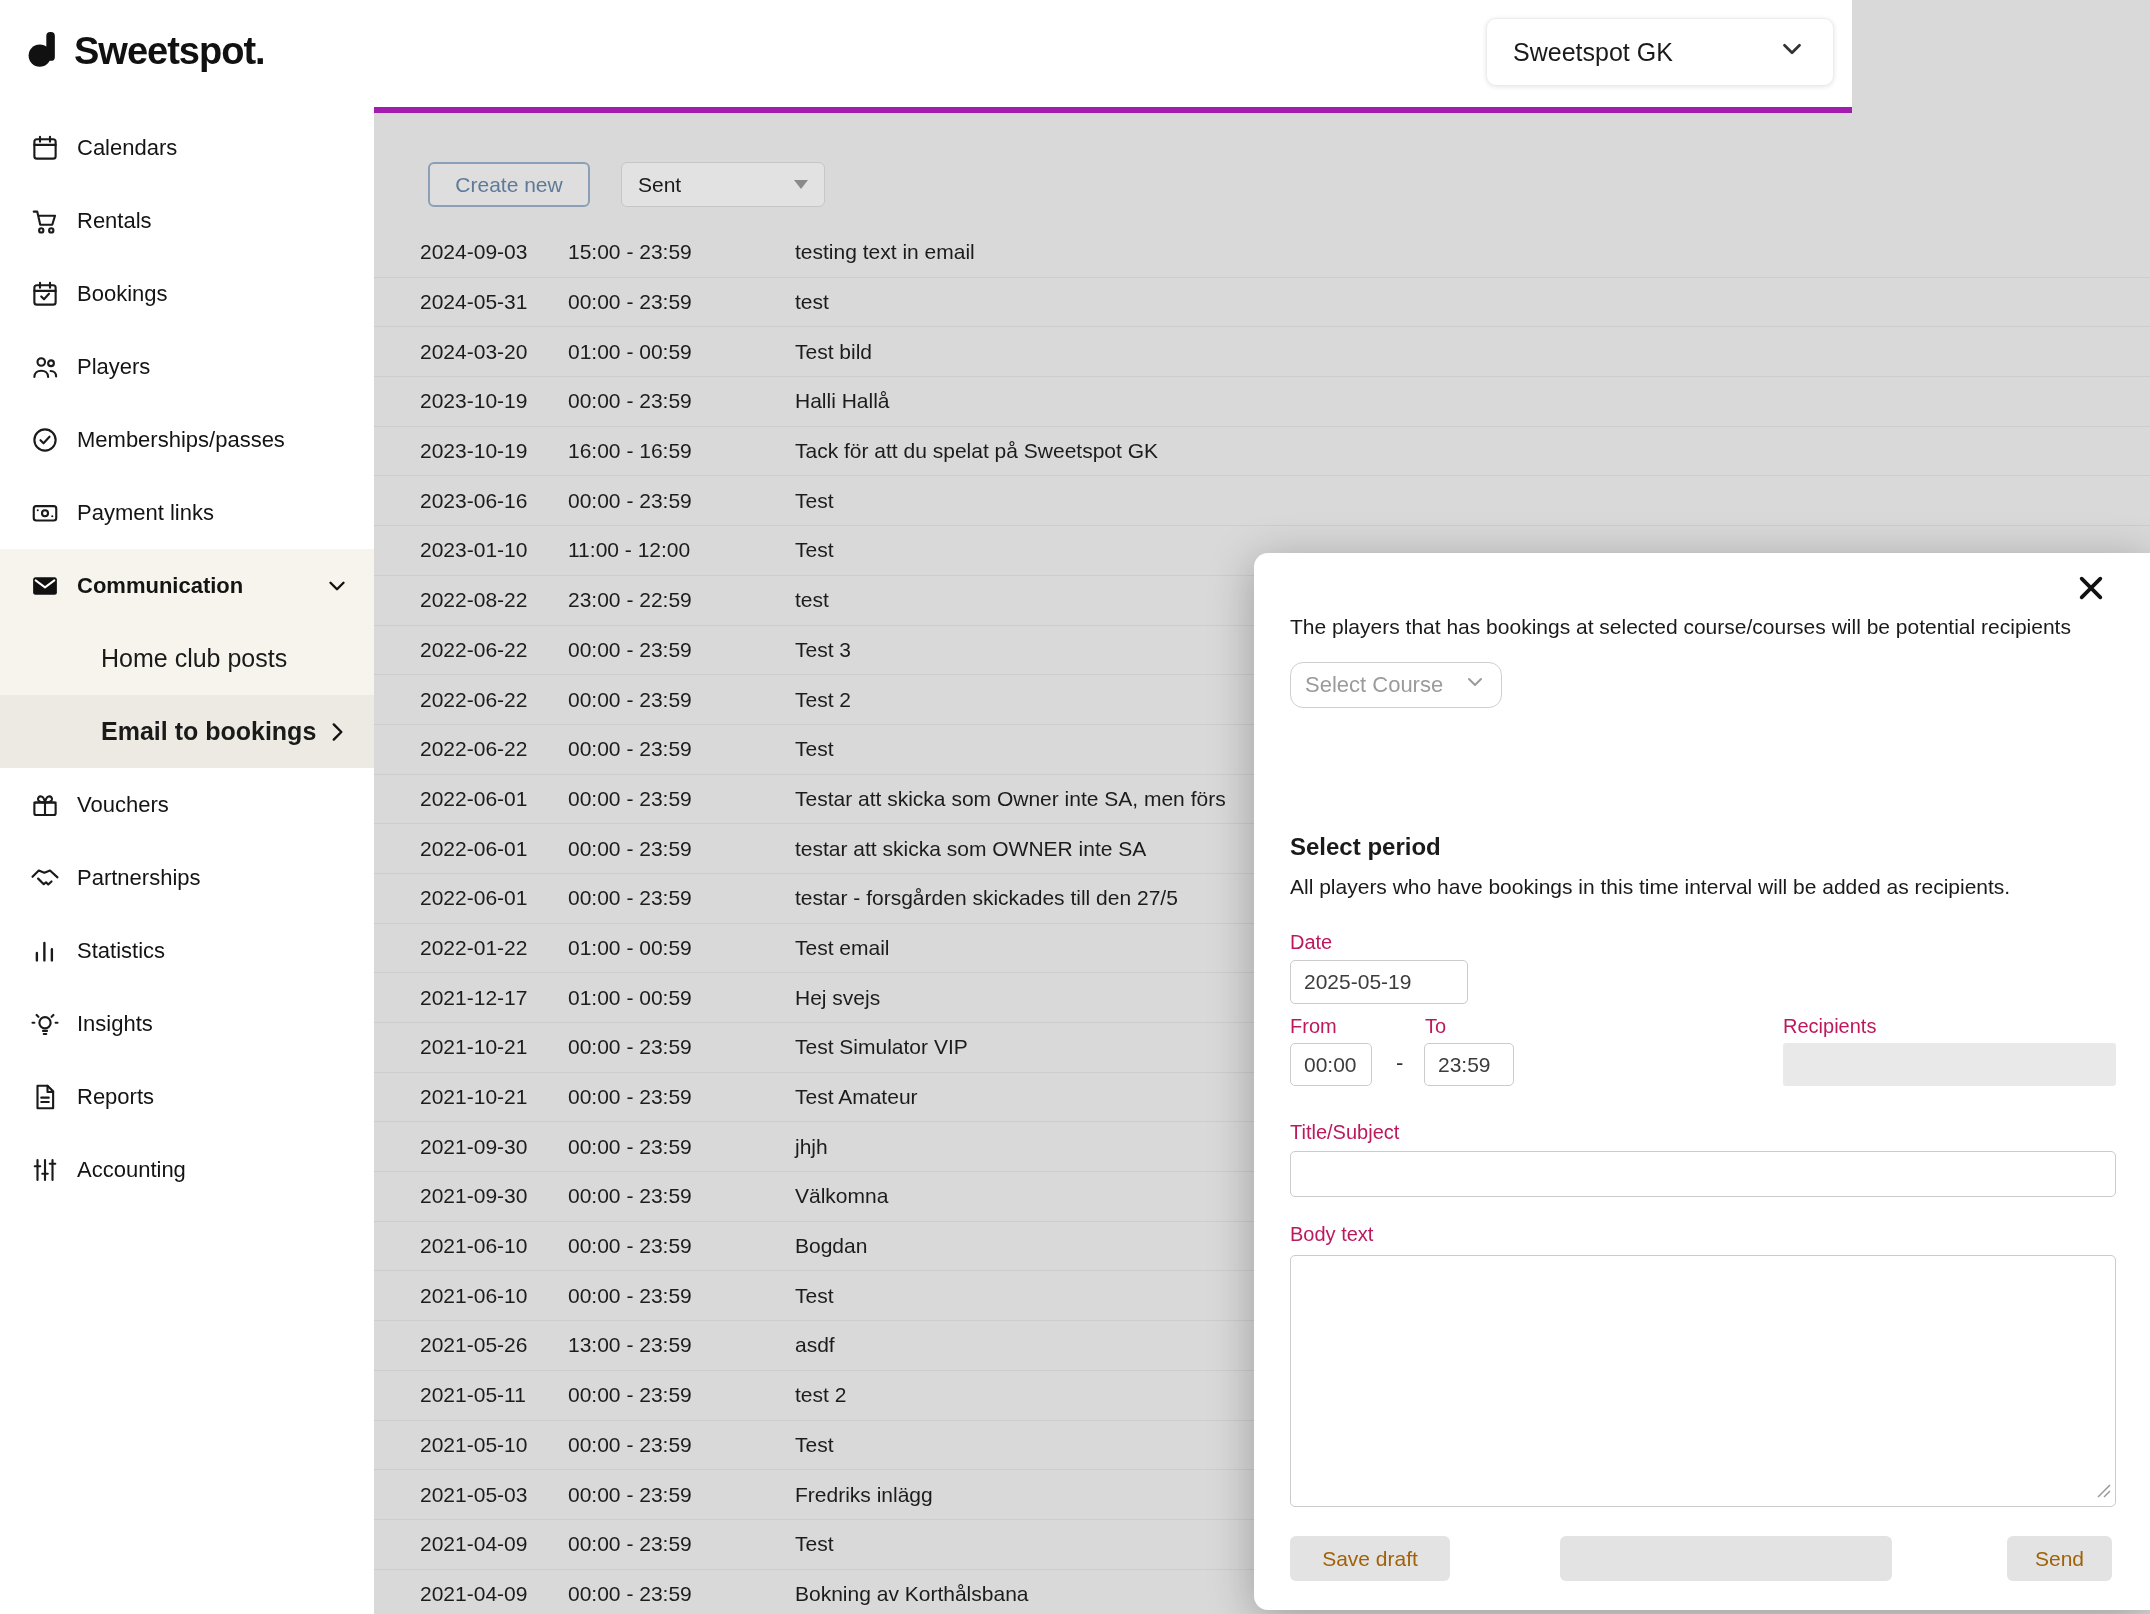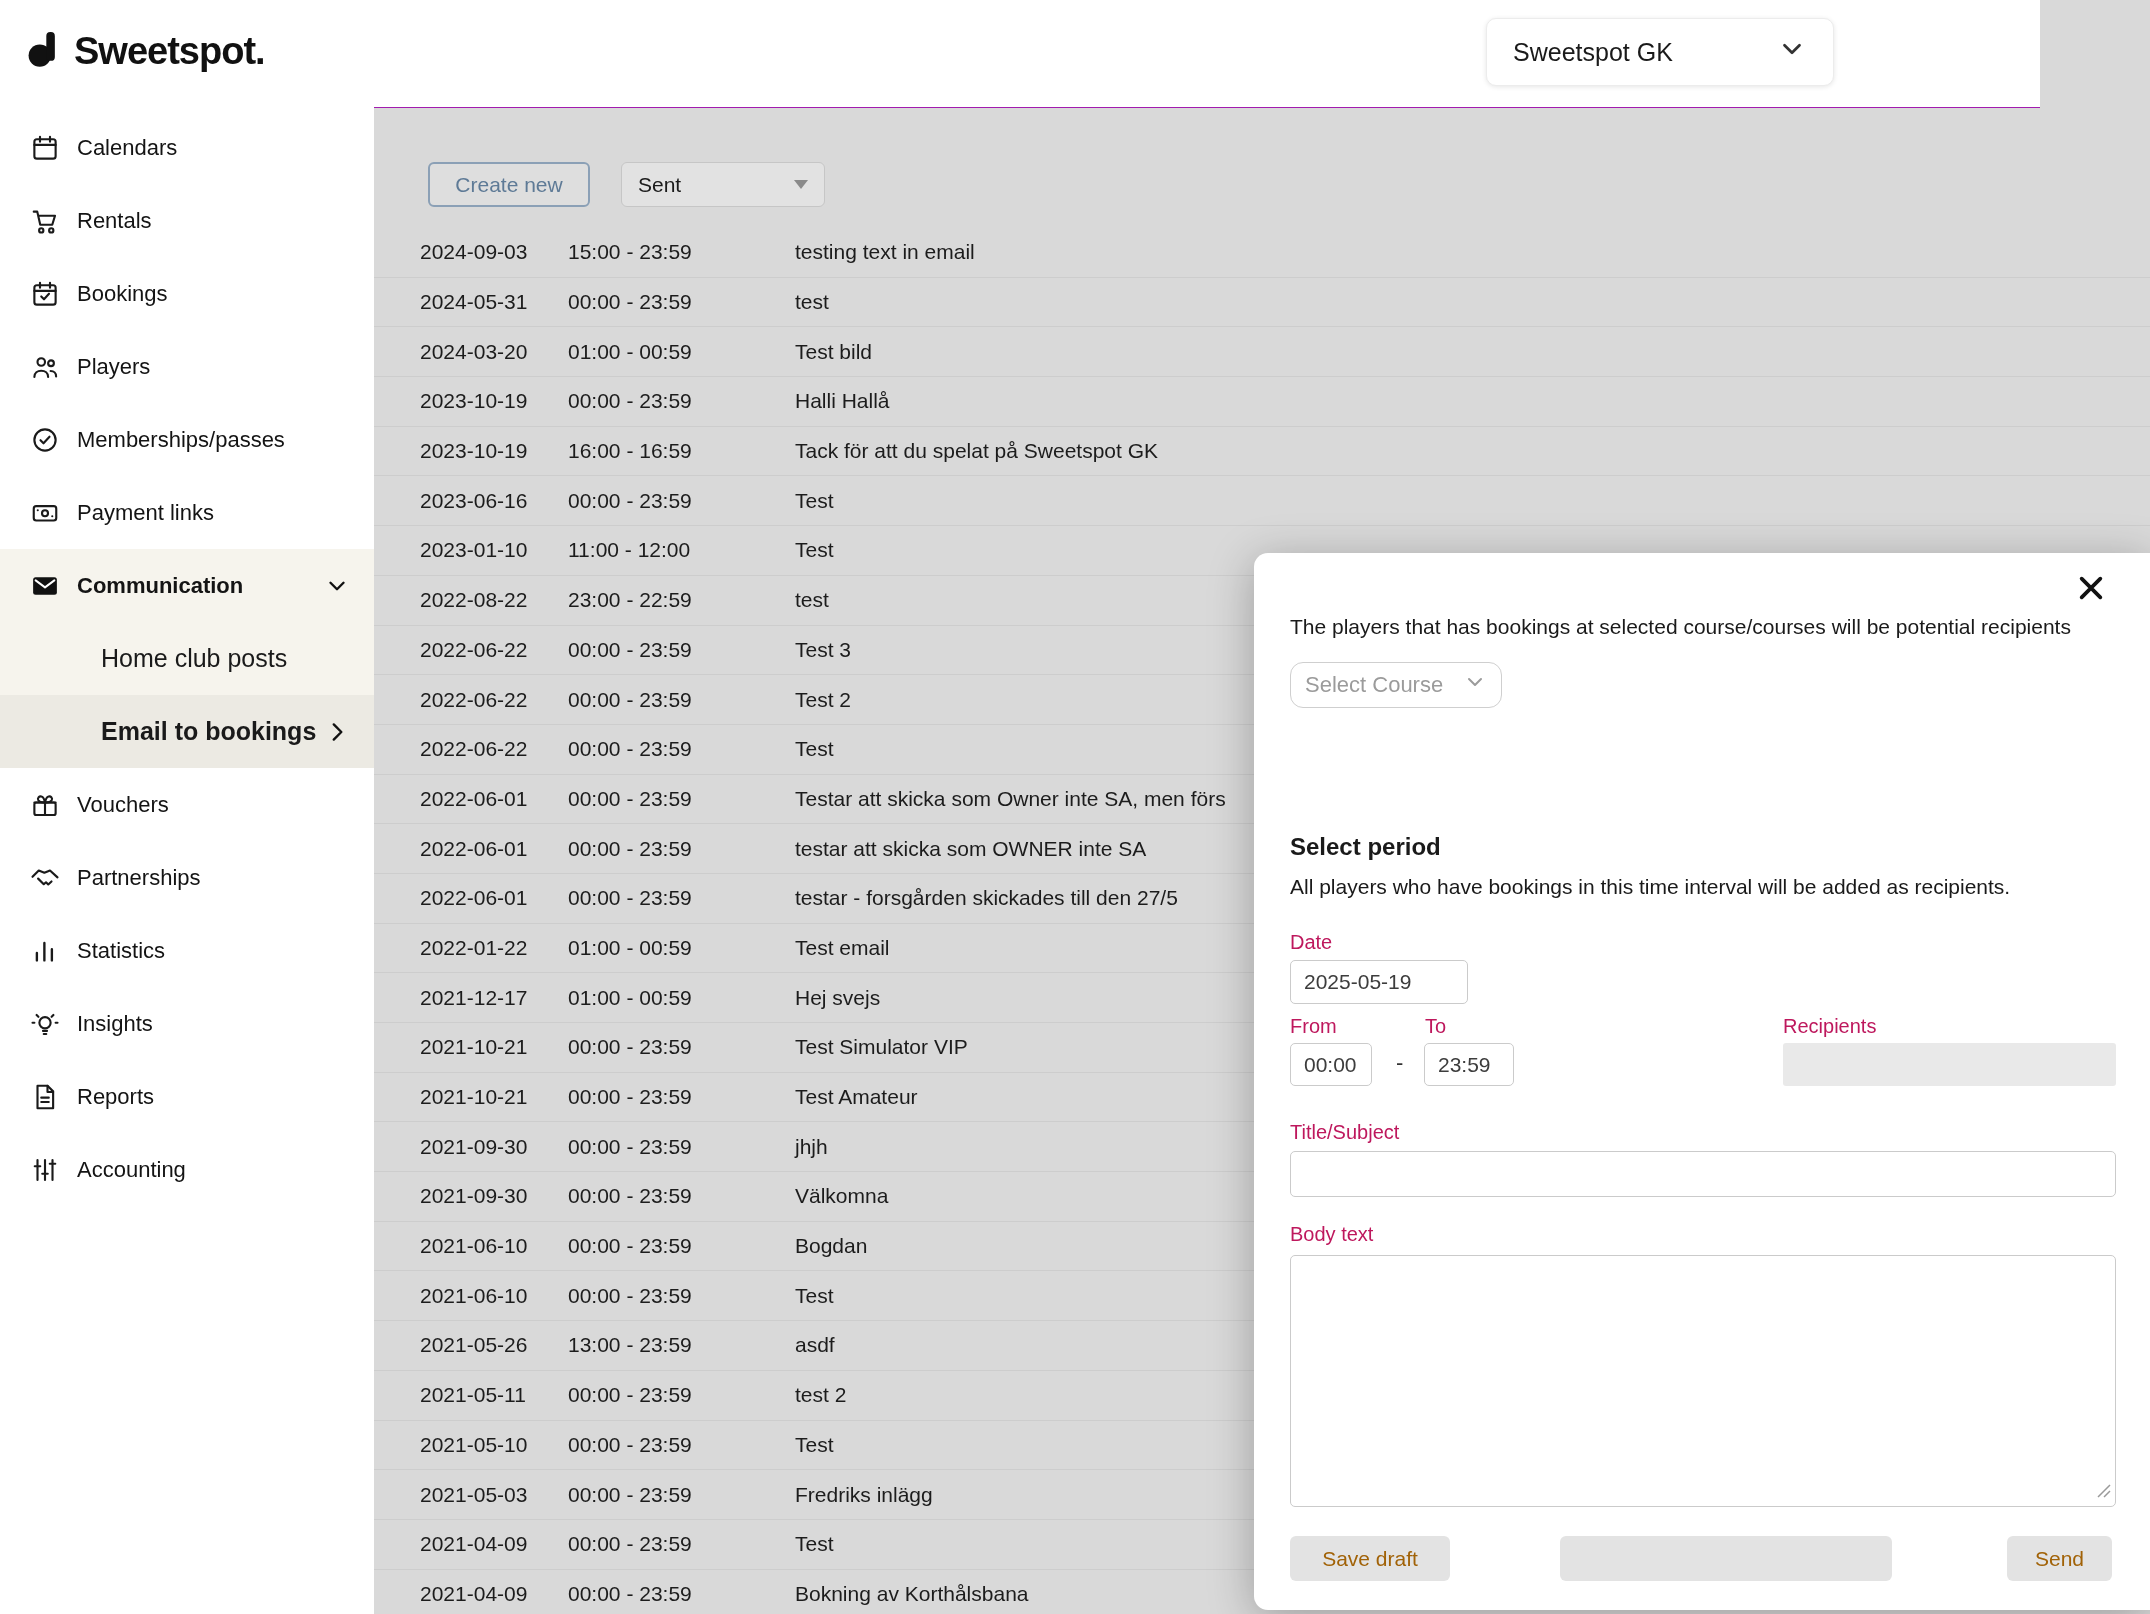--- a/index.html
+++ b/index.html
@@ -1,20 +1,20 @@
 <!DOCTYPE html>
 <html><head>
 <meta charset="utf-8">
 <style>
   html,body{margin:0;padding:0;background:#d9d9d9;}
   .screen{position:relative;width:2150px;height:1614px;overflow:hidden;background:#d9d9d9;
           font-family:"Liberation Sans",sans-serif;color:#1a1a1a;}
 
   
-  .topbar{position:absolute;left:0;top:0;width:2040px;height:107px;background:#fff;border-bottom:1px solid #a21caf;text-decoration:underline;}
+  .topbar{position:absolute;left:0;top:0;width:1852px;height:107px;background:#fff;border-bottom:6px solid #a21caf;text-decoration:underline;}
   .logo{position:absolute;left:24px;top:28px;display:flex;align-items:center;gap:8px;}
   .logo-text{font-size:38px;font-weight:800;letter-spacing:-1px;color:#111;}
   .club-select{position:absolute;left:1486px;top:18px;width:348px;height:68px;background:#fff;
                border:1px solid #ececec;border-radius:10px;box-shadow:0 1px 5px rgba(0,0,0,.10);
                display:flex;align-items:center;justify-content:space-between;padding:0 26px;
                font-size:25px;box-sizing:border-box;cursor:pointer;}
 
   
   .sidebar{position:absolute;left:0;top:107px;width:374px;height:1507px;background:#fff;}
   .nav{position:absolute;top:4px;left:0;right:0;}

